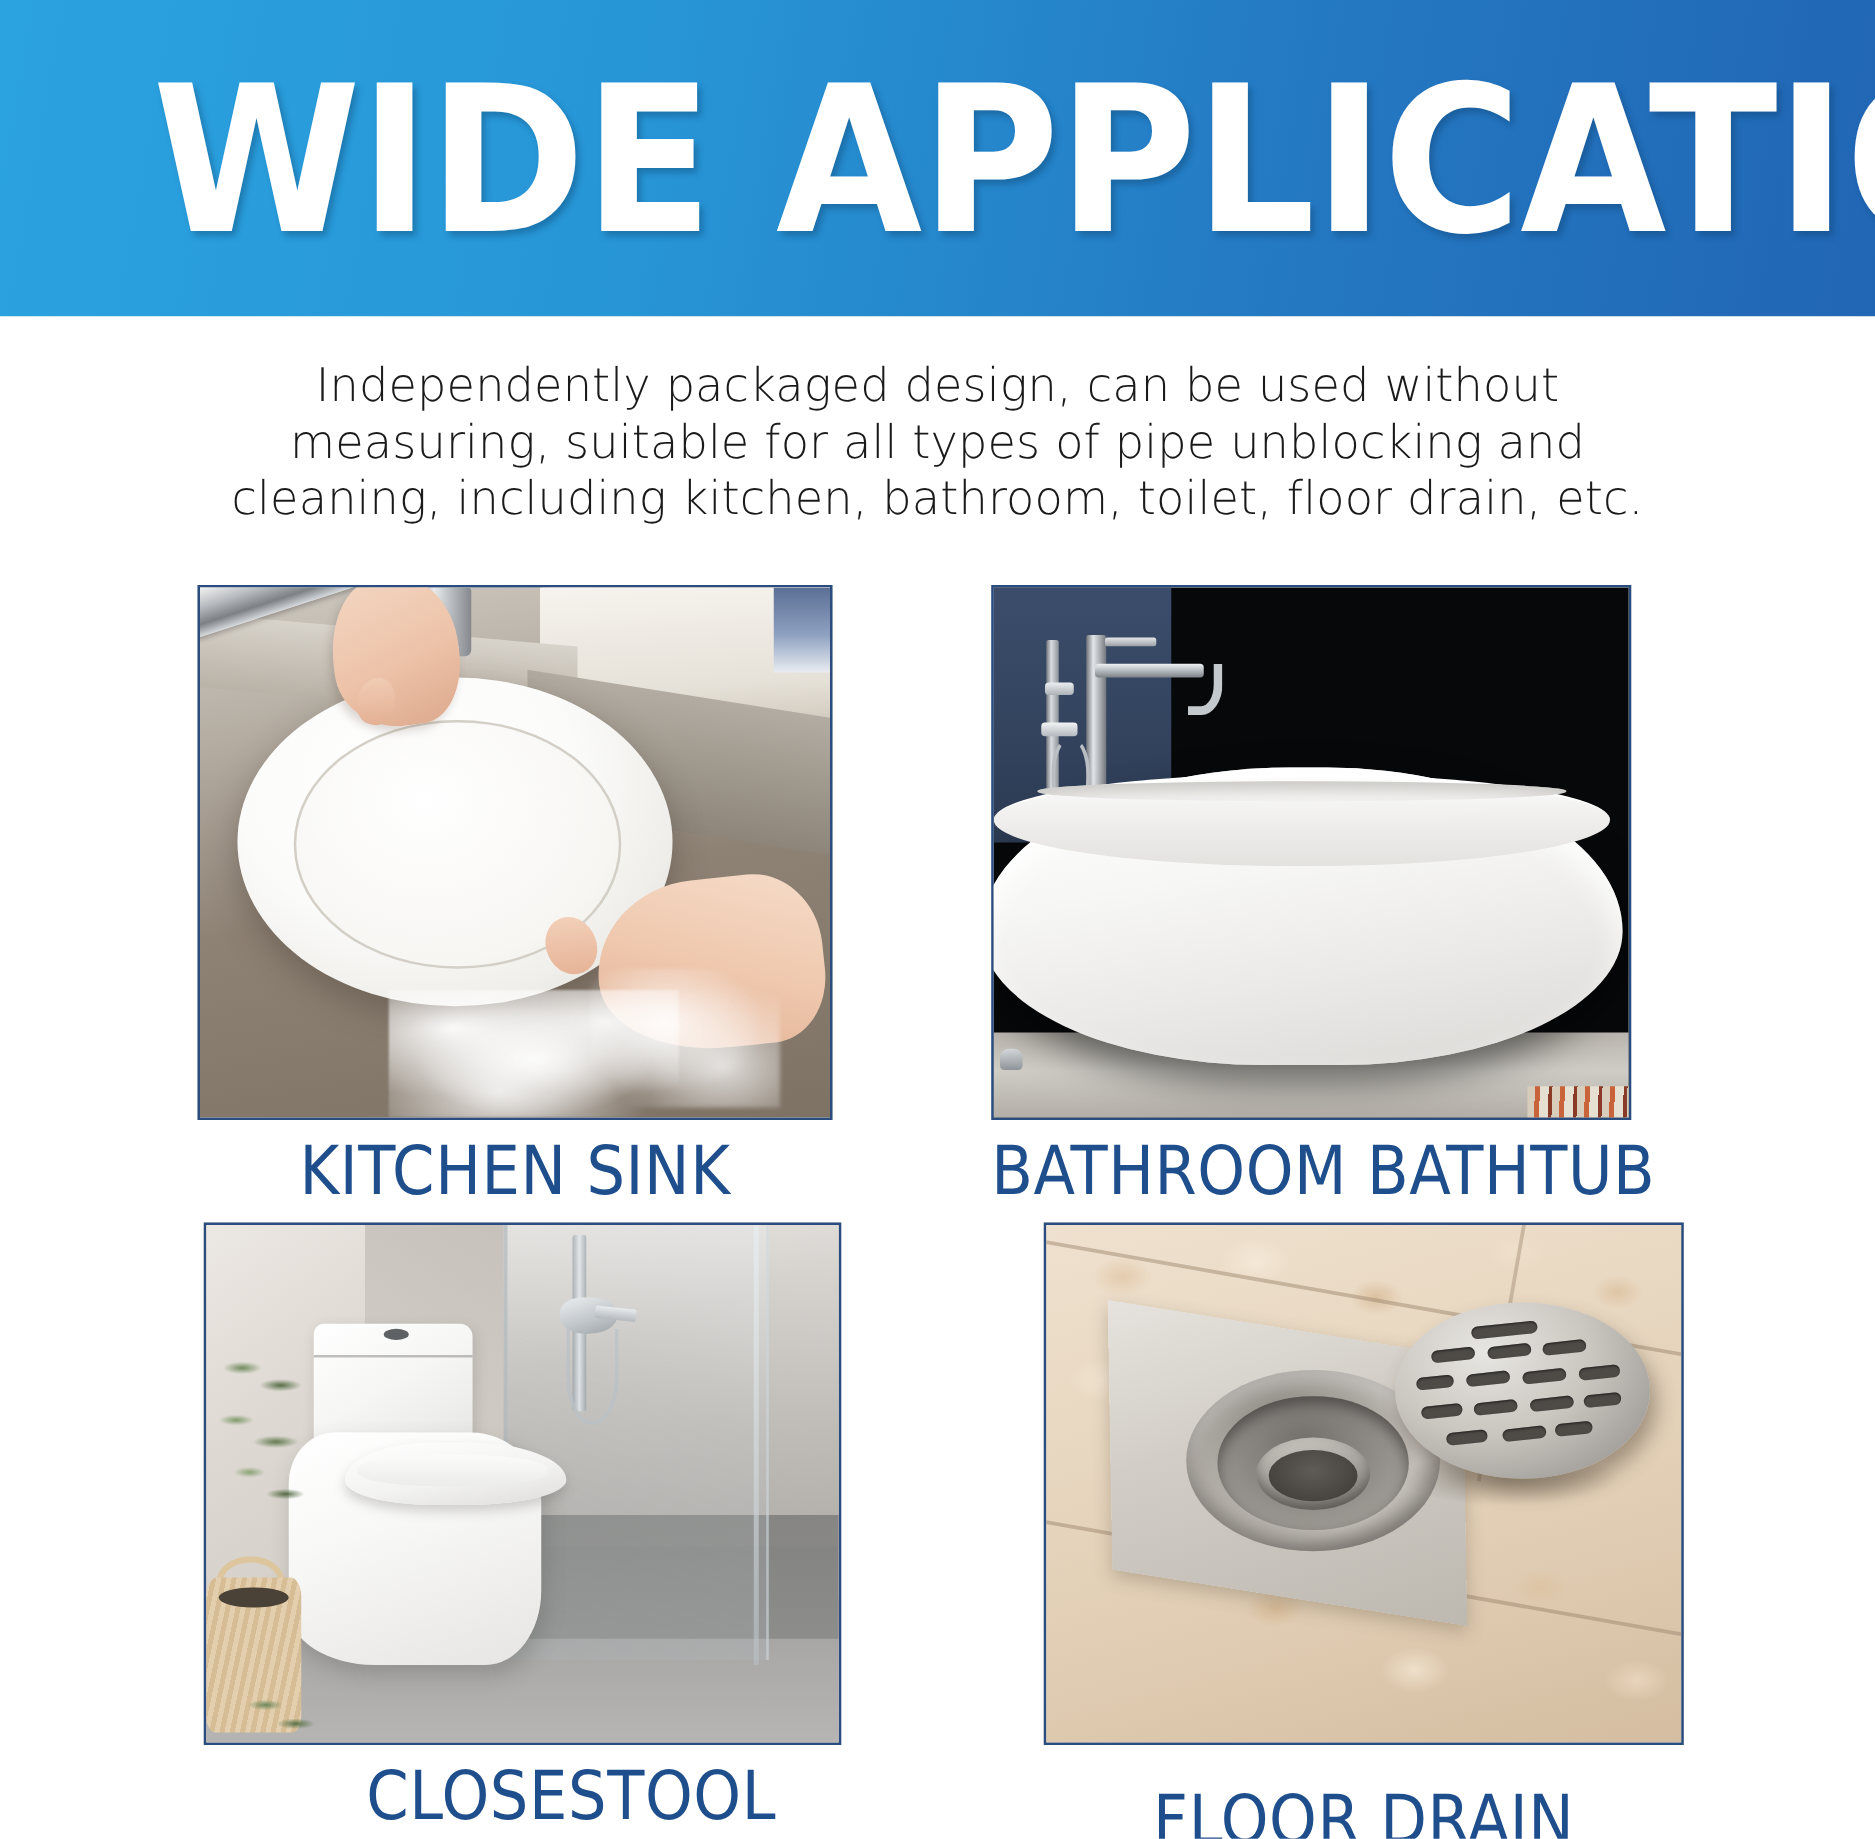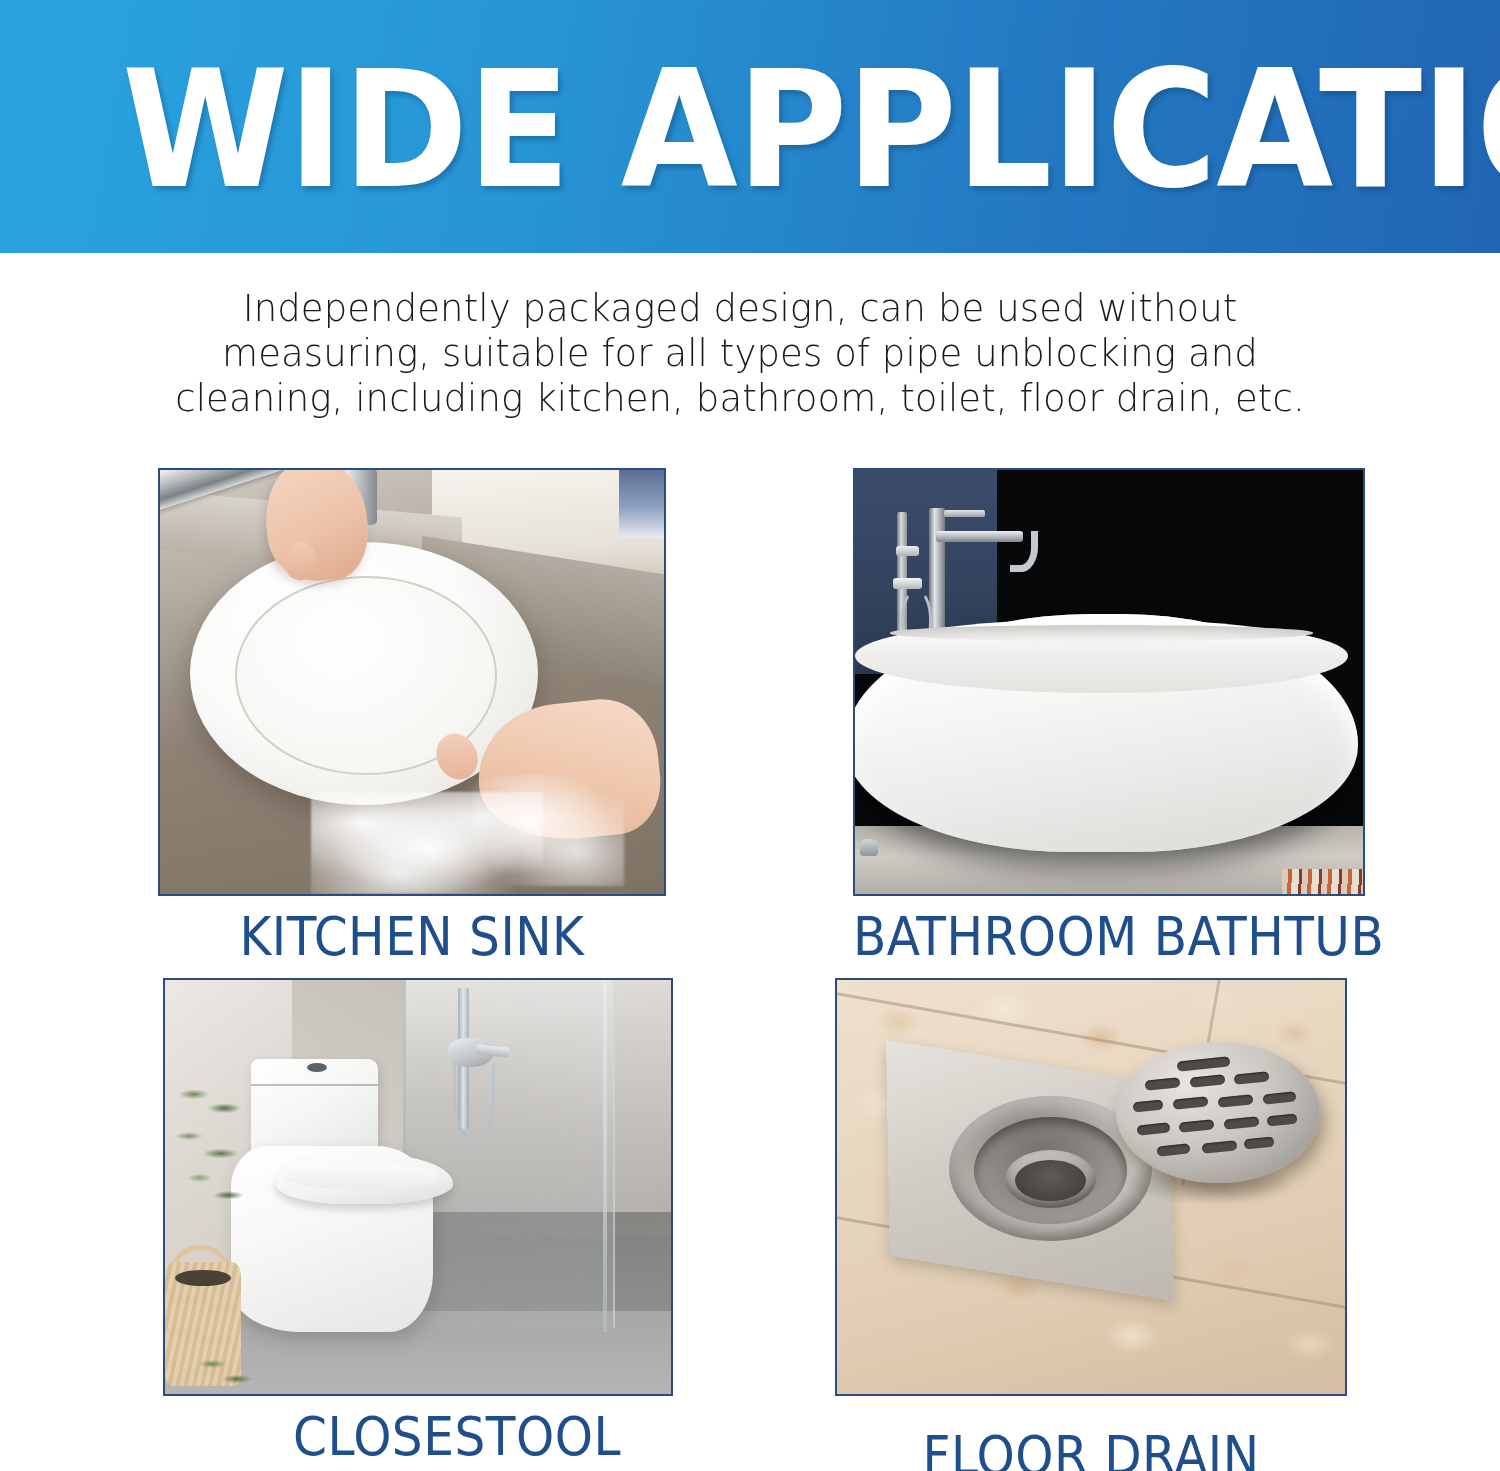--- a/index.html
+++ b/index.html
@@ -38,21 +38,21 @@
     color: #ffffff;
     white-space: nowrap;
     transform: scaleX(1.03);
     transform-origin: left center;
     text-shadow: 3px 4px 5px rgba(10, 55, 95, 0.34);
   }
 
   
   .description {
     position: absolute;
-    left: 140px;
+    left: 150px;
     top: 286px;
     width: 1200px;
     text-align: center;
     font-family: "DejaVu Sans", sans-serif;
     font-weight: 300;
     font-size: 37px;
     line-height: 45px;
     color: #1a1a1a;
     letter-spacing: 0.1px;
   }
@@ -89,21 +89,21 @@
     color: #1F4E8C;
     letter-spacing: 0.5px;
     white-space: nowrap;
   }
 
   
   #tile-kitchen-sink      { left: 158px; top: 468px;  width: 508px; height: 492px; }
   #tile-kitchen-sink .photo-frame     { width: 508px; height: 428px; }
   #tile-kitchen-sink .caption         { top: 440px; text-align: center; }
 
-  #tile-bathroom-bathtub  { left: 853px; top: 468px;  width: 512px; height: 492px; }
+  #tile-bathroom-bathtub  { left: 793px; top: 468px;  width: 512px; height: 492px; }
   #tile-bathroom-bathtub .photo-frame { width: 512px; height: 428px; }
   #tile-bathroom-bathtub .caption     { top: 440px; }
 
   #tile-closestool        { left: 163px; top: 978px;  width: 588px; height: 493px; }
   #tile-closestool .photo-frame       { width: 510px; height: 418px; }
   #tile-closestool .caption           { top: 430px; }
 
   #tile-floor-drain       { left: 835px; top: 978px;  width: 512px; height: 493px; }
   #tile-floor-drain .photo-frame      { width: 512px; height: 418px; }
   #tile-floor-drain .caption          { top: 449px; }

